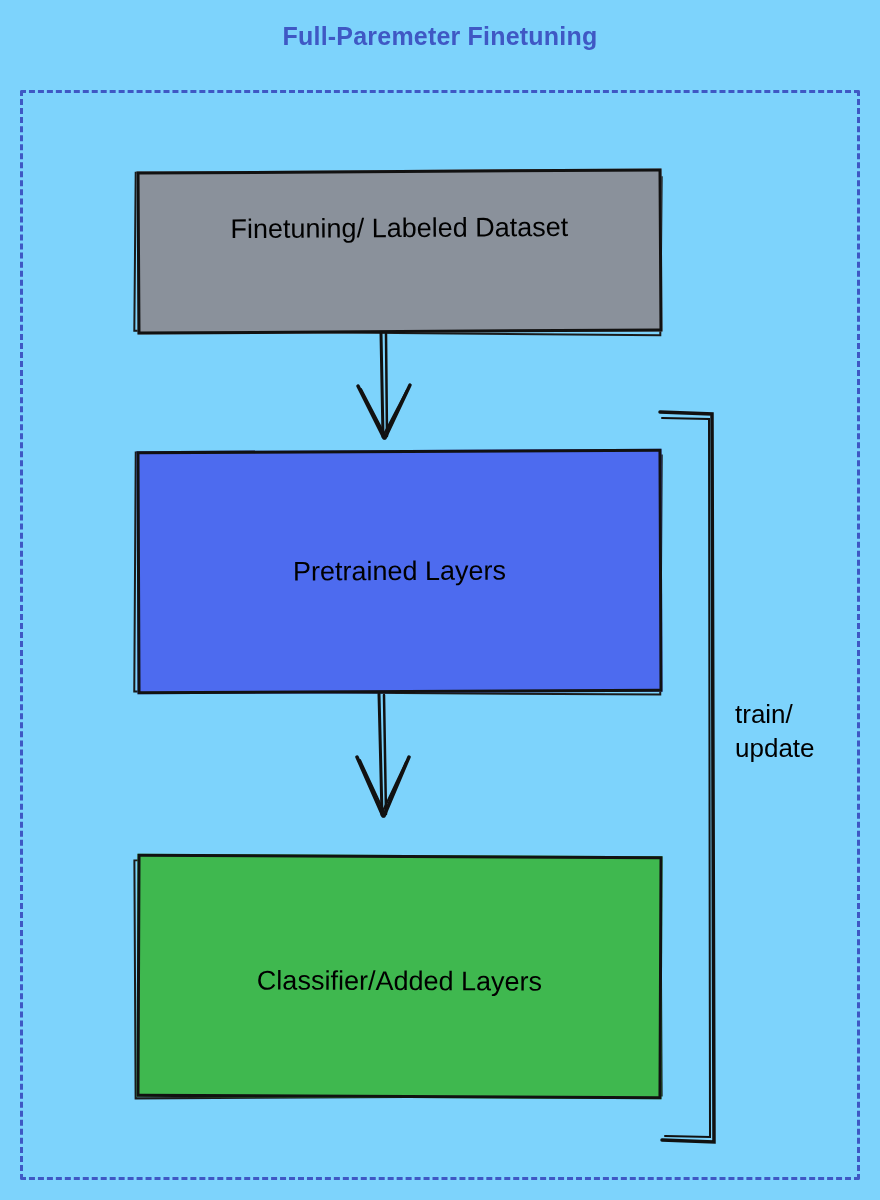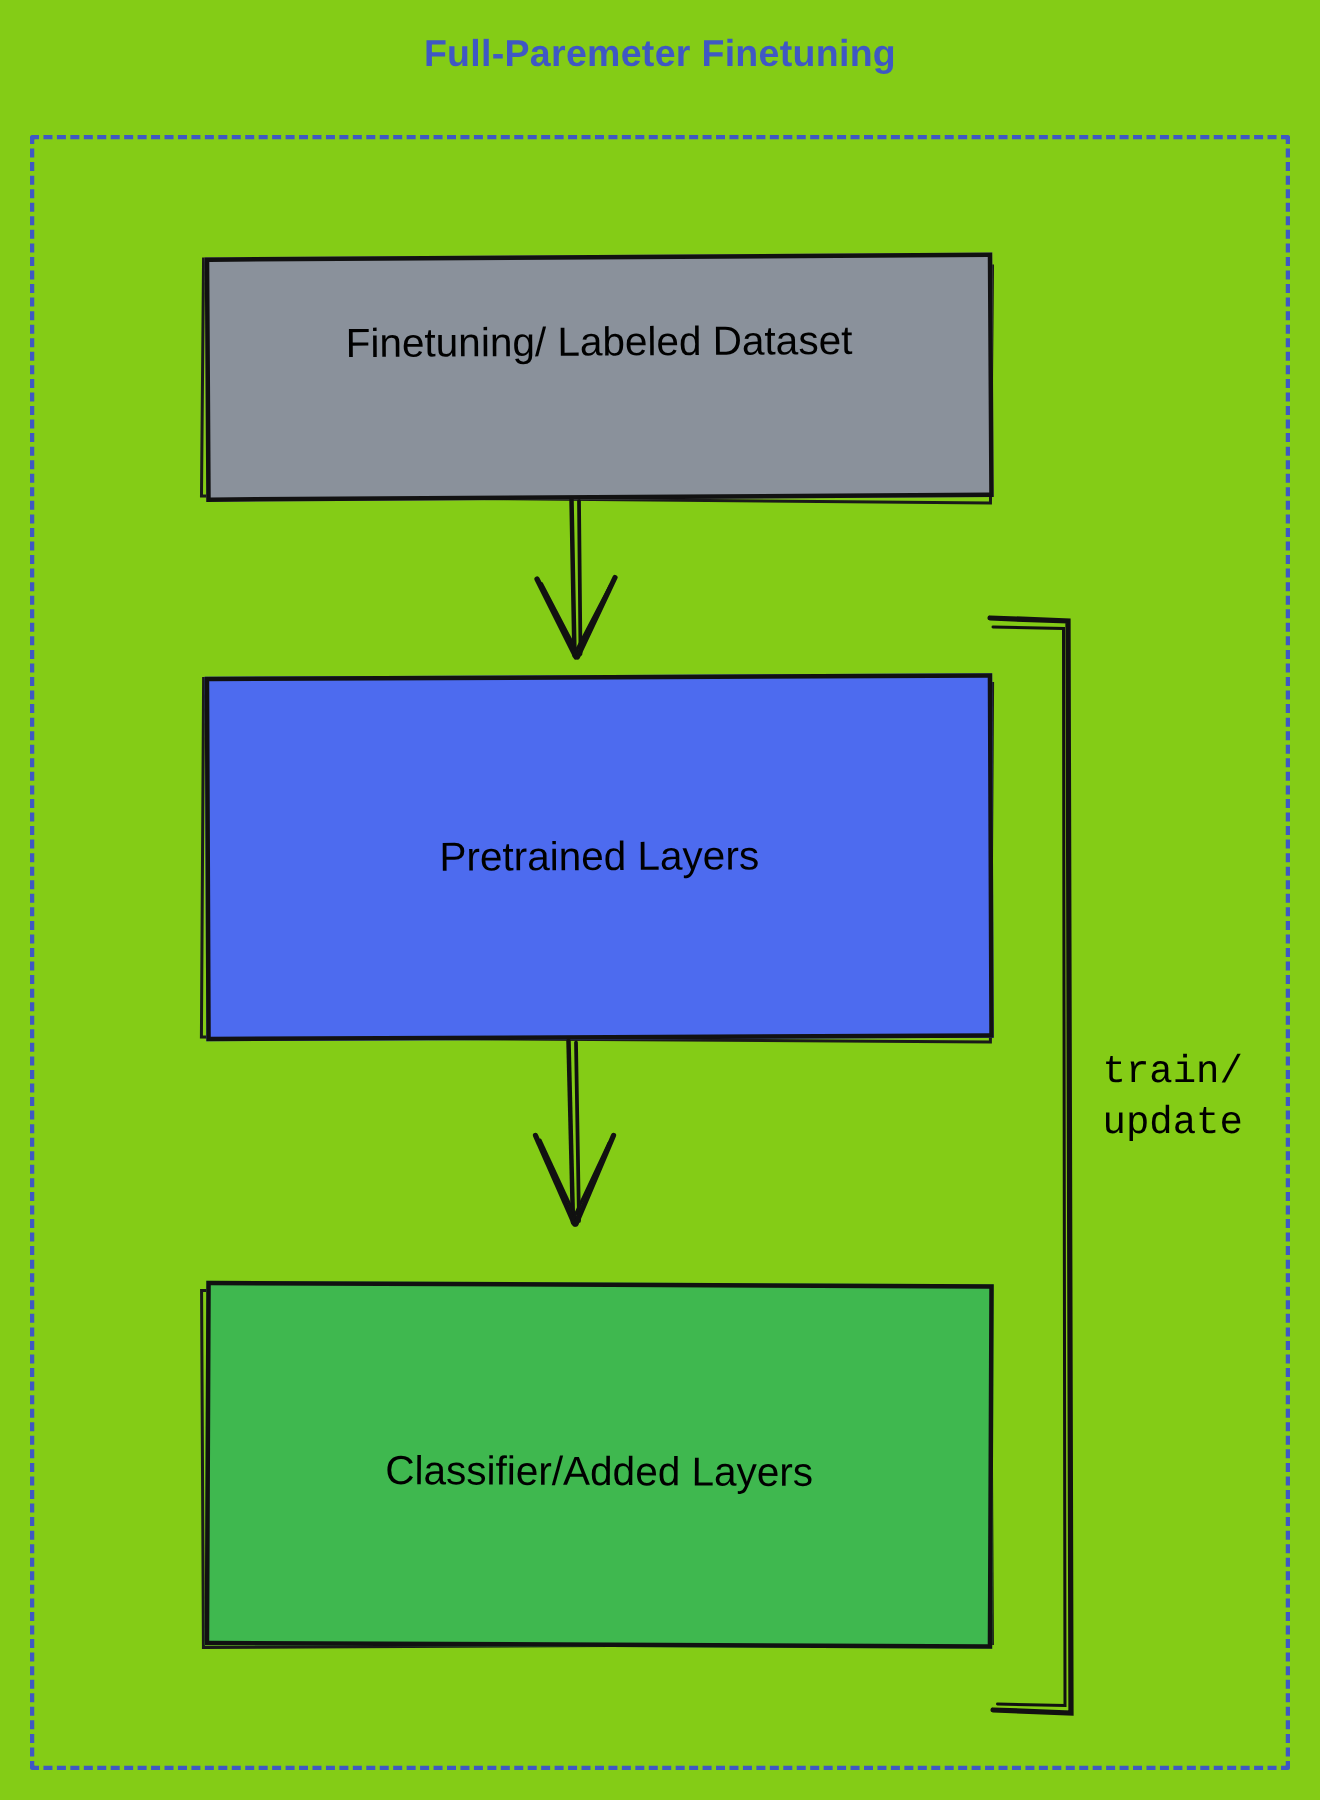--- a/index.html
+++ b/index.html
@@ -7,21 +7,21 @@
     padding: 0;
     background: #ffffff;
   }
   body {
     font-family: "Liberation Sans", sans-serif;
   }
   #canvas {
     position: relative;
     width: 880px;
     height: 1200px;
-    background: #84cc16;
+    background: #7dd3fc;
     overflow: hidden;
   }
   #diagram-title {
     position: absolute;
     left: 0;
     top: 22px;
     width: 880px;
     text-align: center;
     font-size: 25px;
     font-weight: 700;
@@ -101,21 +101,21 @@
     pointer-events: none;
   }
   #loop-label {
     position: absolute;
     left: 735px;
     top: 697px;
     width: 120px;
     font-size: 26px;
     line-height: 34px;
     color: #000000;
-    font-family: Liberation Mono, monospace;
+    font-family: Liberation Sans, sans-serif;
   }
 </style>
 </head>
 <body>
 
 <div id="canvas">
 
   <div id="diagram-title">Full-Paremeter Finetuning</div>
 
   <div id="dashed-frame"></div>

